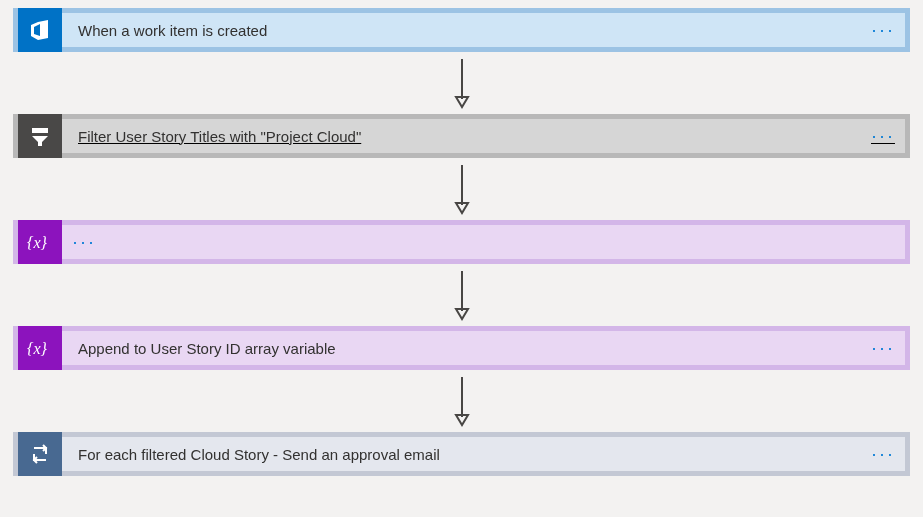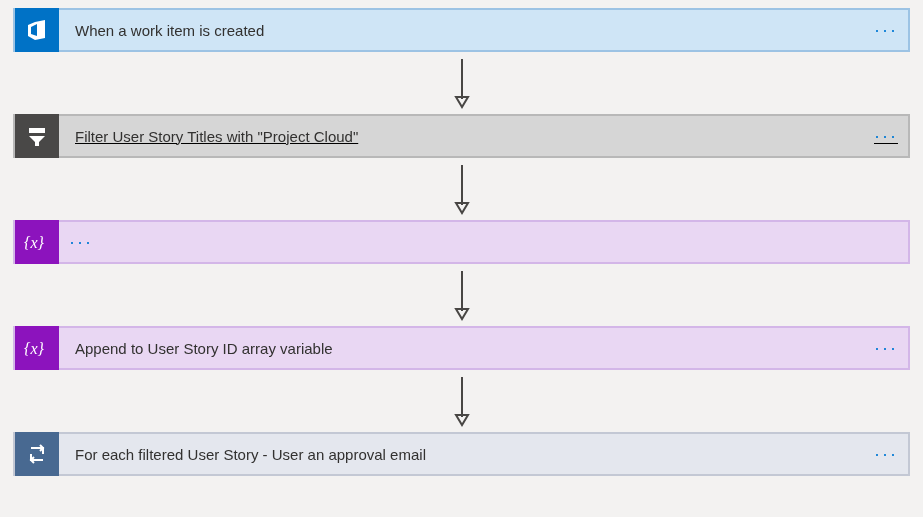--- a/index.html
+++ b/index.html
@@ -11,21 +11,21 @@
     padding: 8px;
     display: flex;
     flex-direction: column;
     align-items: center;
   }
   .step {
     display: flex;
     align-items: center;
     width: 897px;
     height: 44px;
-    border: 2px solid #f97316;
+    border: 5px solid #f97316;
     background: #fff;
   }
   .step-icon {
     width: 44px;
     height: 44px;
     flex-shrink: 0;
     display: flex;
     align-items: center;
     justify-content: center;
   }
@@ -133,15 +133,15 @@
 </div>
 
 <div class="step bg-slate">
   <div class="step-icon icon-slate">
     <svg width="22" height="22" viewBox="0 0 22 22">
       <path d="M5 5 L17 5 L17 11 M17 17 L5 17 L5 11" fill="none" stroke="#fff" stroke-width="2"></path>
       <path d="M14 2 L17 5 L14 8" fill="none" stroke="#fff" stroke-width="2"></path>
       <path d="M8 14 L5 17 L8 20" fill="none" stroke="#fff" stroke-width="2"></path>
     </svg>
   </div>
-  <div class="step-title">For each filtered User Story - User an approval email</div>
+  <div class="step-title">For each filtered Cloud Story - Send an approval email</div>
   <div class="step-menu">···</div>
 </div>
 
 </body></html>

